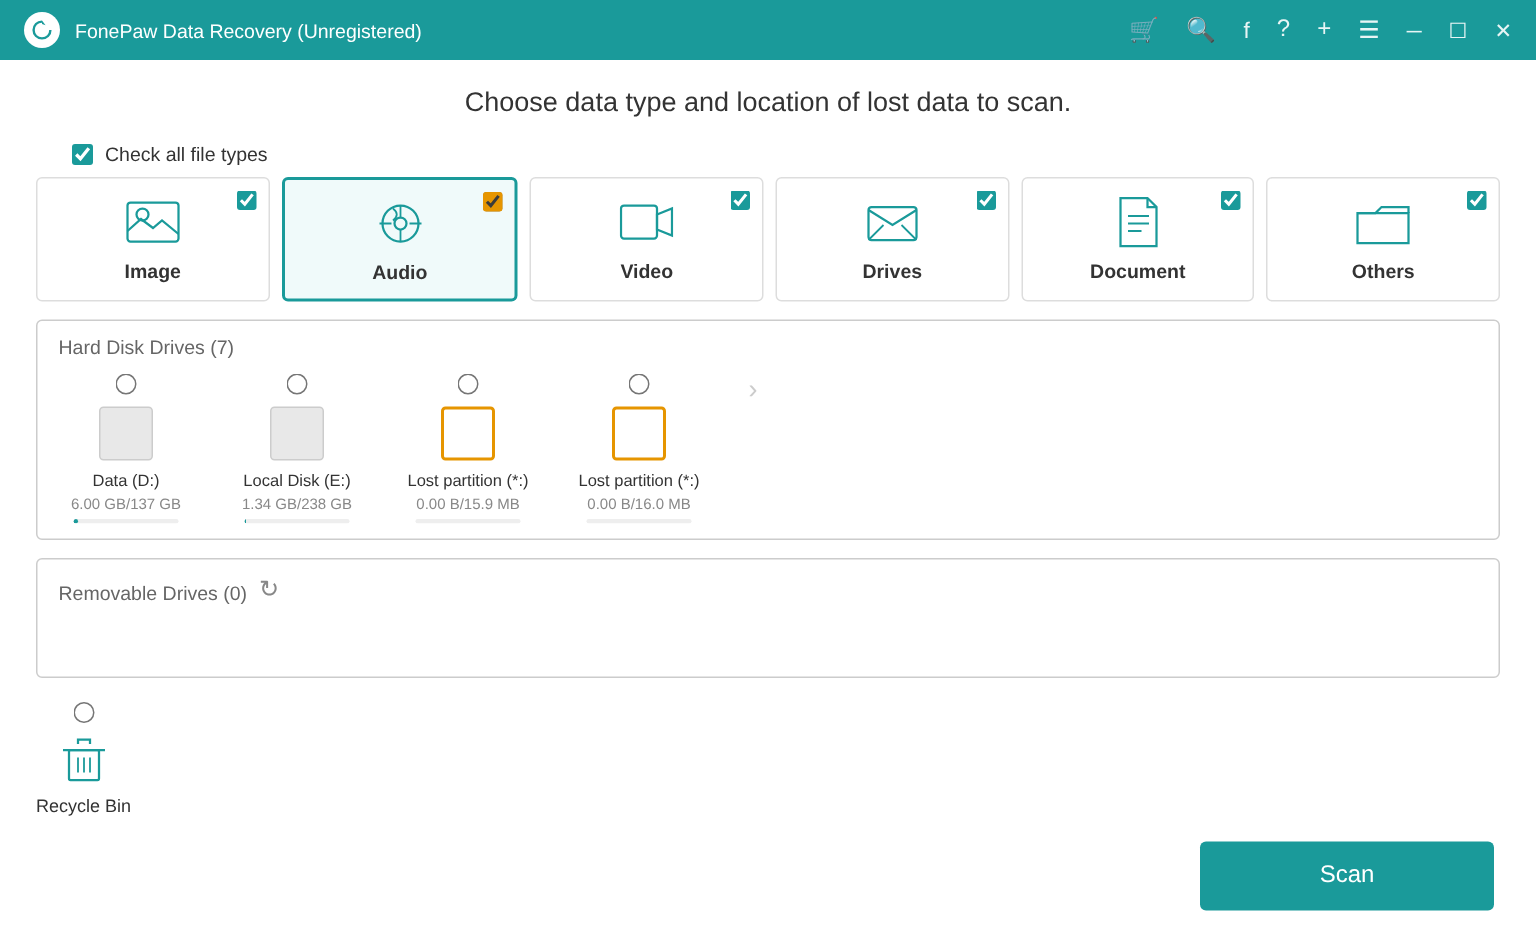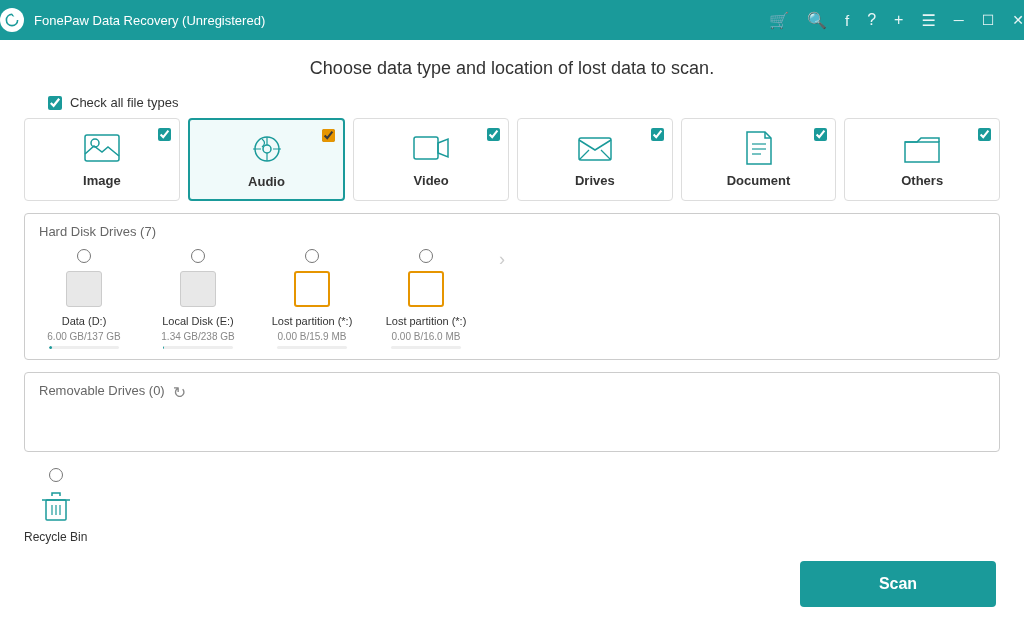--- a/index.html
+++ b/index.html
@@ -12,21 +12,21 @@
       display: flex;
       flex-direction: column;
     }
 
     
     .titlebar {
       background: #1a9a9a;
       color: white;
       display: flex;
       align-items: center;
-      padding: 0 0;
+      padding: 0 16px;
       height: 40px;
       flex-shrink: 0;
     }
     .titlebar-logo {
       width: 24px;
       height: 24px;
       background: white;
       border-radius: 50%;
       display: flex;
       align-items: center;
@@ -142,21 +142,21 @@
     }
 
     
     .drive-section {
       border: 1px solid #ccc;
       border-radius: 4px;
       padding: 10px 14px 10px;
     }
     .drive-section-header {
       display: flex;
-      align-items: flex-start;
+      align-items: flex-end;
       gap: 8px;
       font-size: 13px;
       color: #666;
       margin-bottom: 10px;
     }
     .drives-row {
       display: flex;
       align-items: flex-start;
       gap: 24px;
       overflow: hidden;
@@ -271,21 +271,20 @@
     }
     .scan-btn {
       background: #1a9a9a;
       color: white;
       border: none;
       border-radius: 4px;
       padding: 14px 60px;
       font-size: 16px;
       cursor: pointer;
       min-width: 196px;
-      font-weight: bold;
     }
 
     
     svg { display: block; }
 
     .scrollbar-hint {
       color: #ccc;
       font-size: 18px;
     }
   </style>

